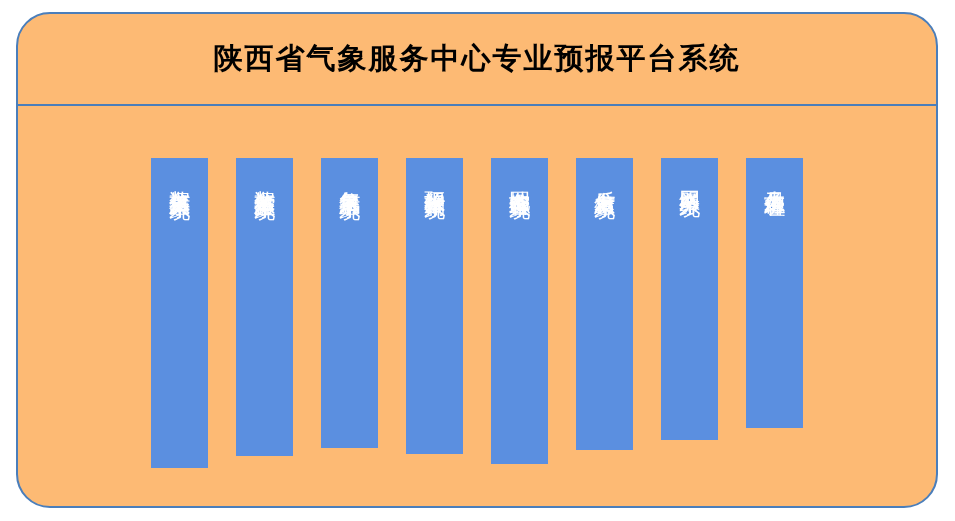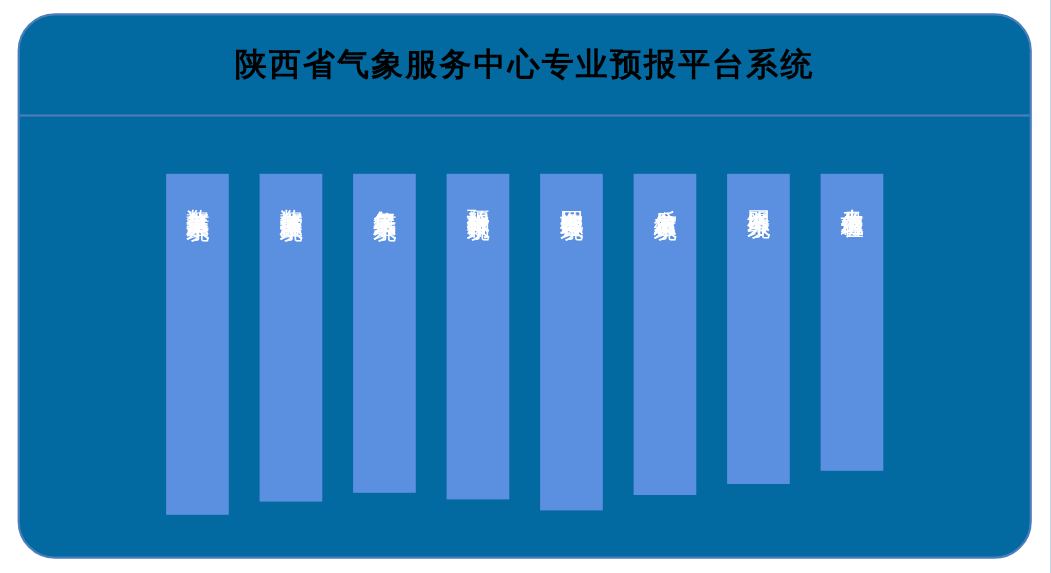--- a/index.html
+++ b/index.html
@@ -15,21 +15,21 @@
   }
   .diagram {
     position: absolute;
     left: 16px;
     top: 12px;
     width: 922px;
     height: 496px;
     border: 2px solid #4a7ebb;
     border-radius: 34px;
     box-sizing: border-box;
-    background: #0369a1;
+    background: #fdba74;
   }
   .title-bar {
     position: absolute;
     left: 0;
     top: 0;
     width: 100%;
     height: 92px;
     box-sizing: border-box;
     border-bottom: 2px solid #4a7ebb;
     display: flex;

